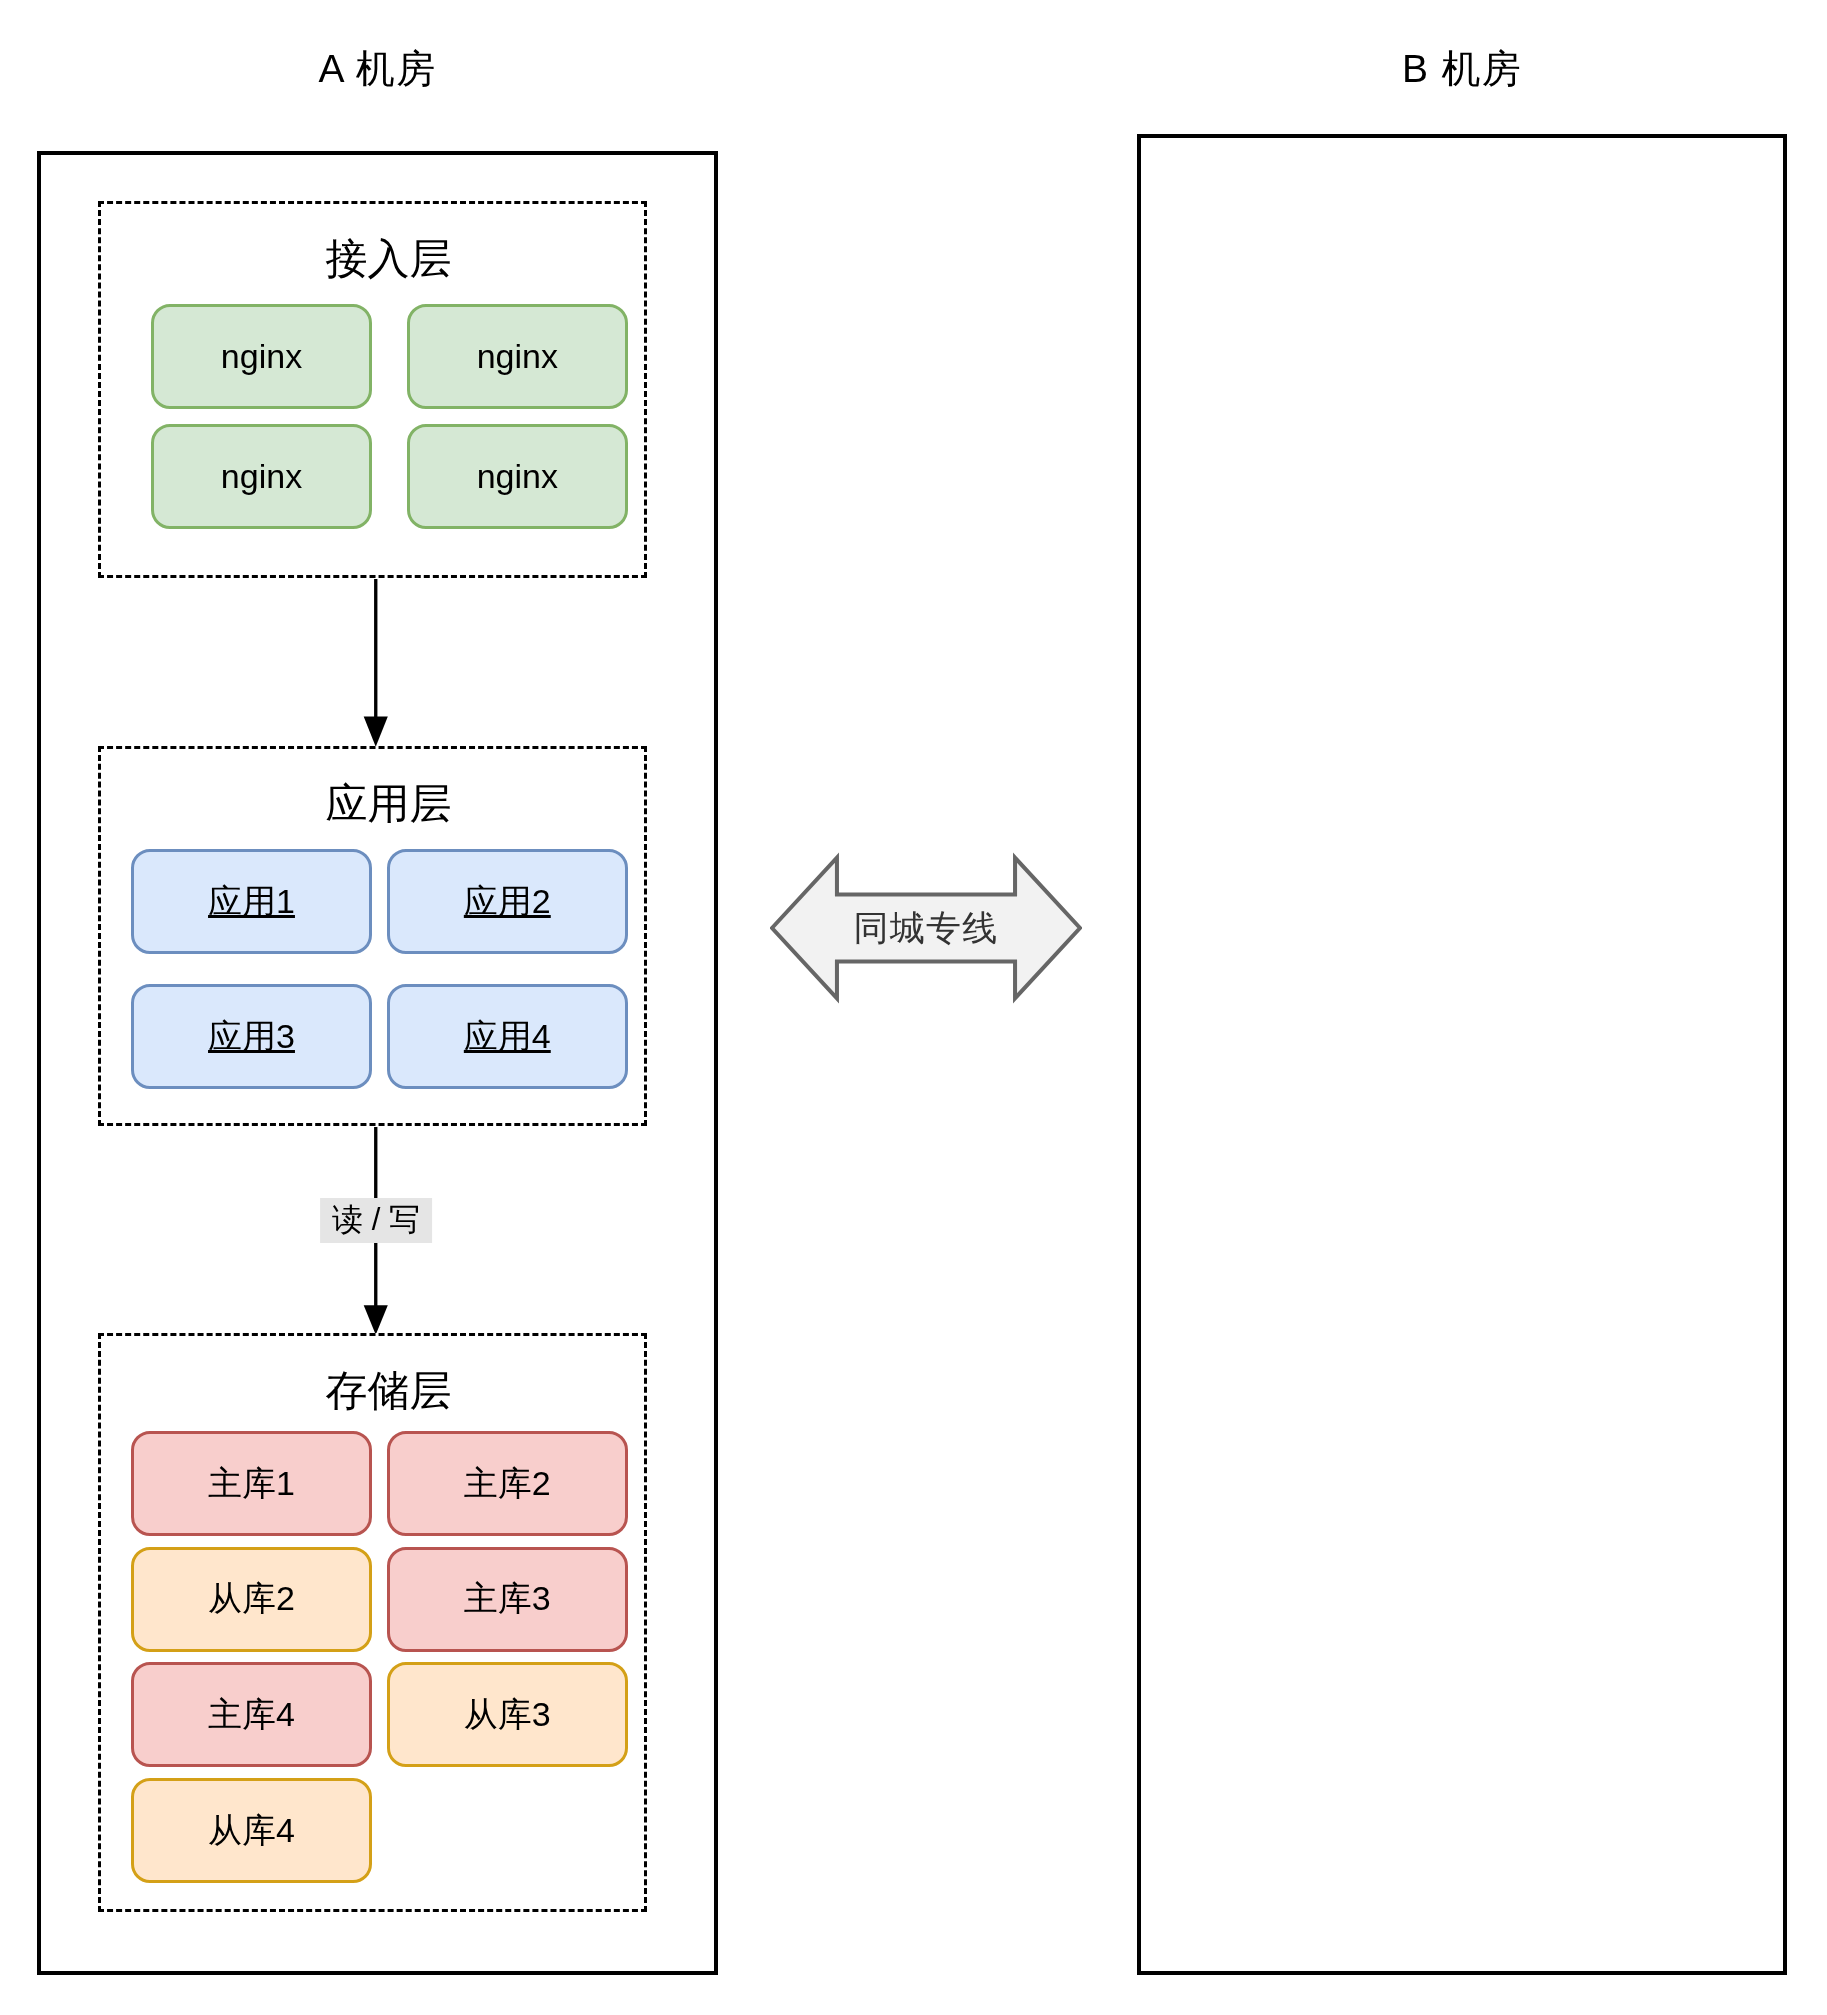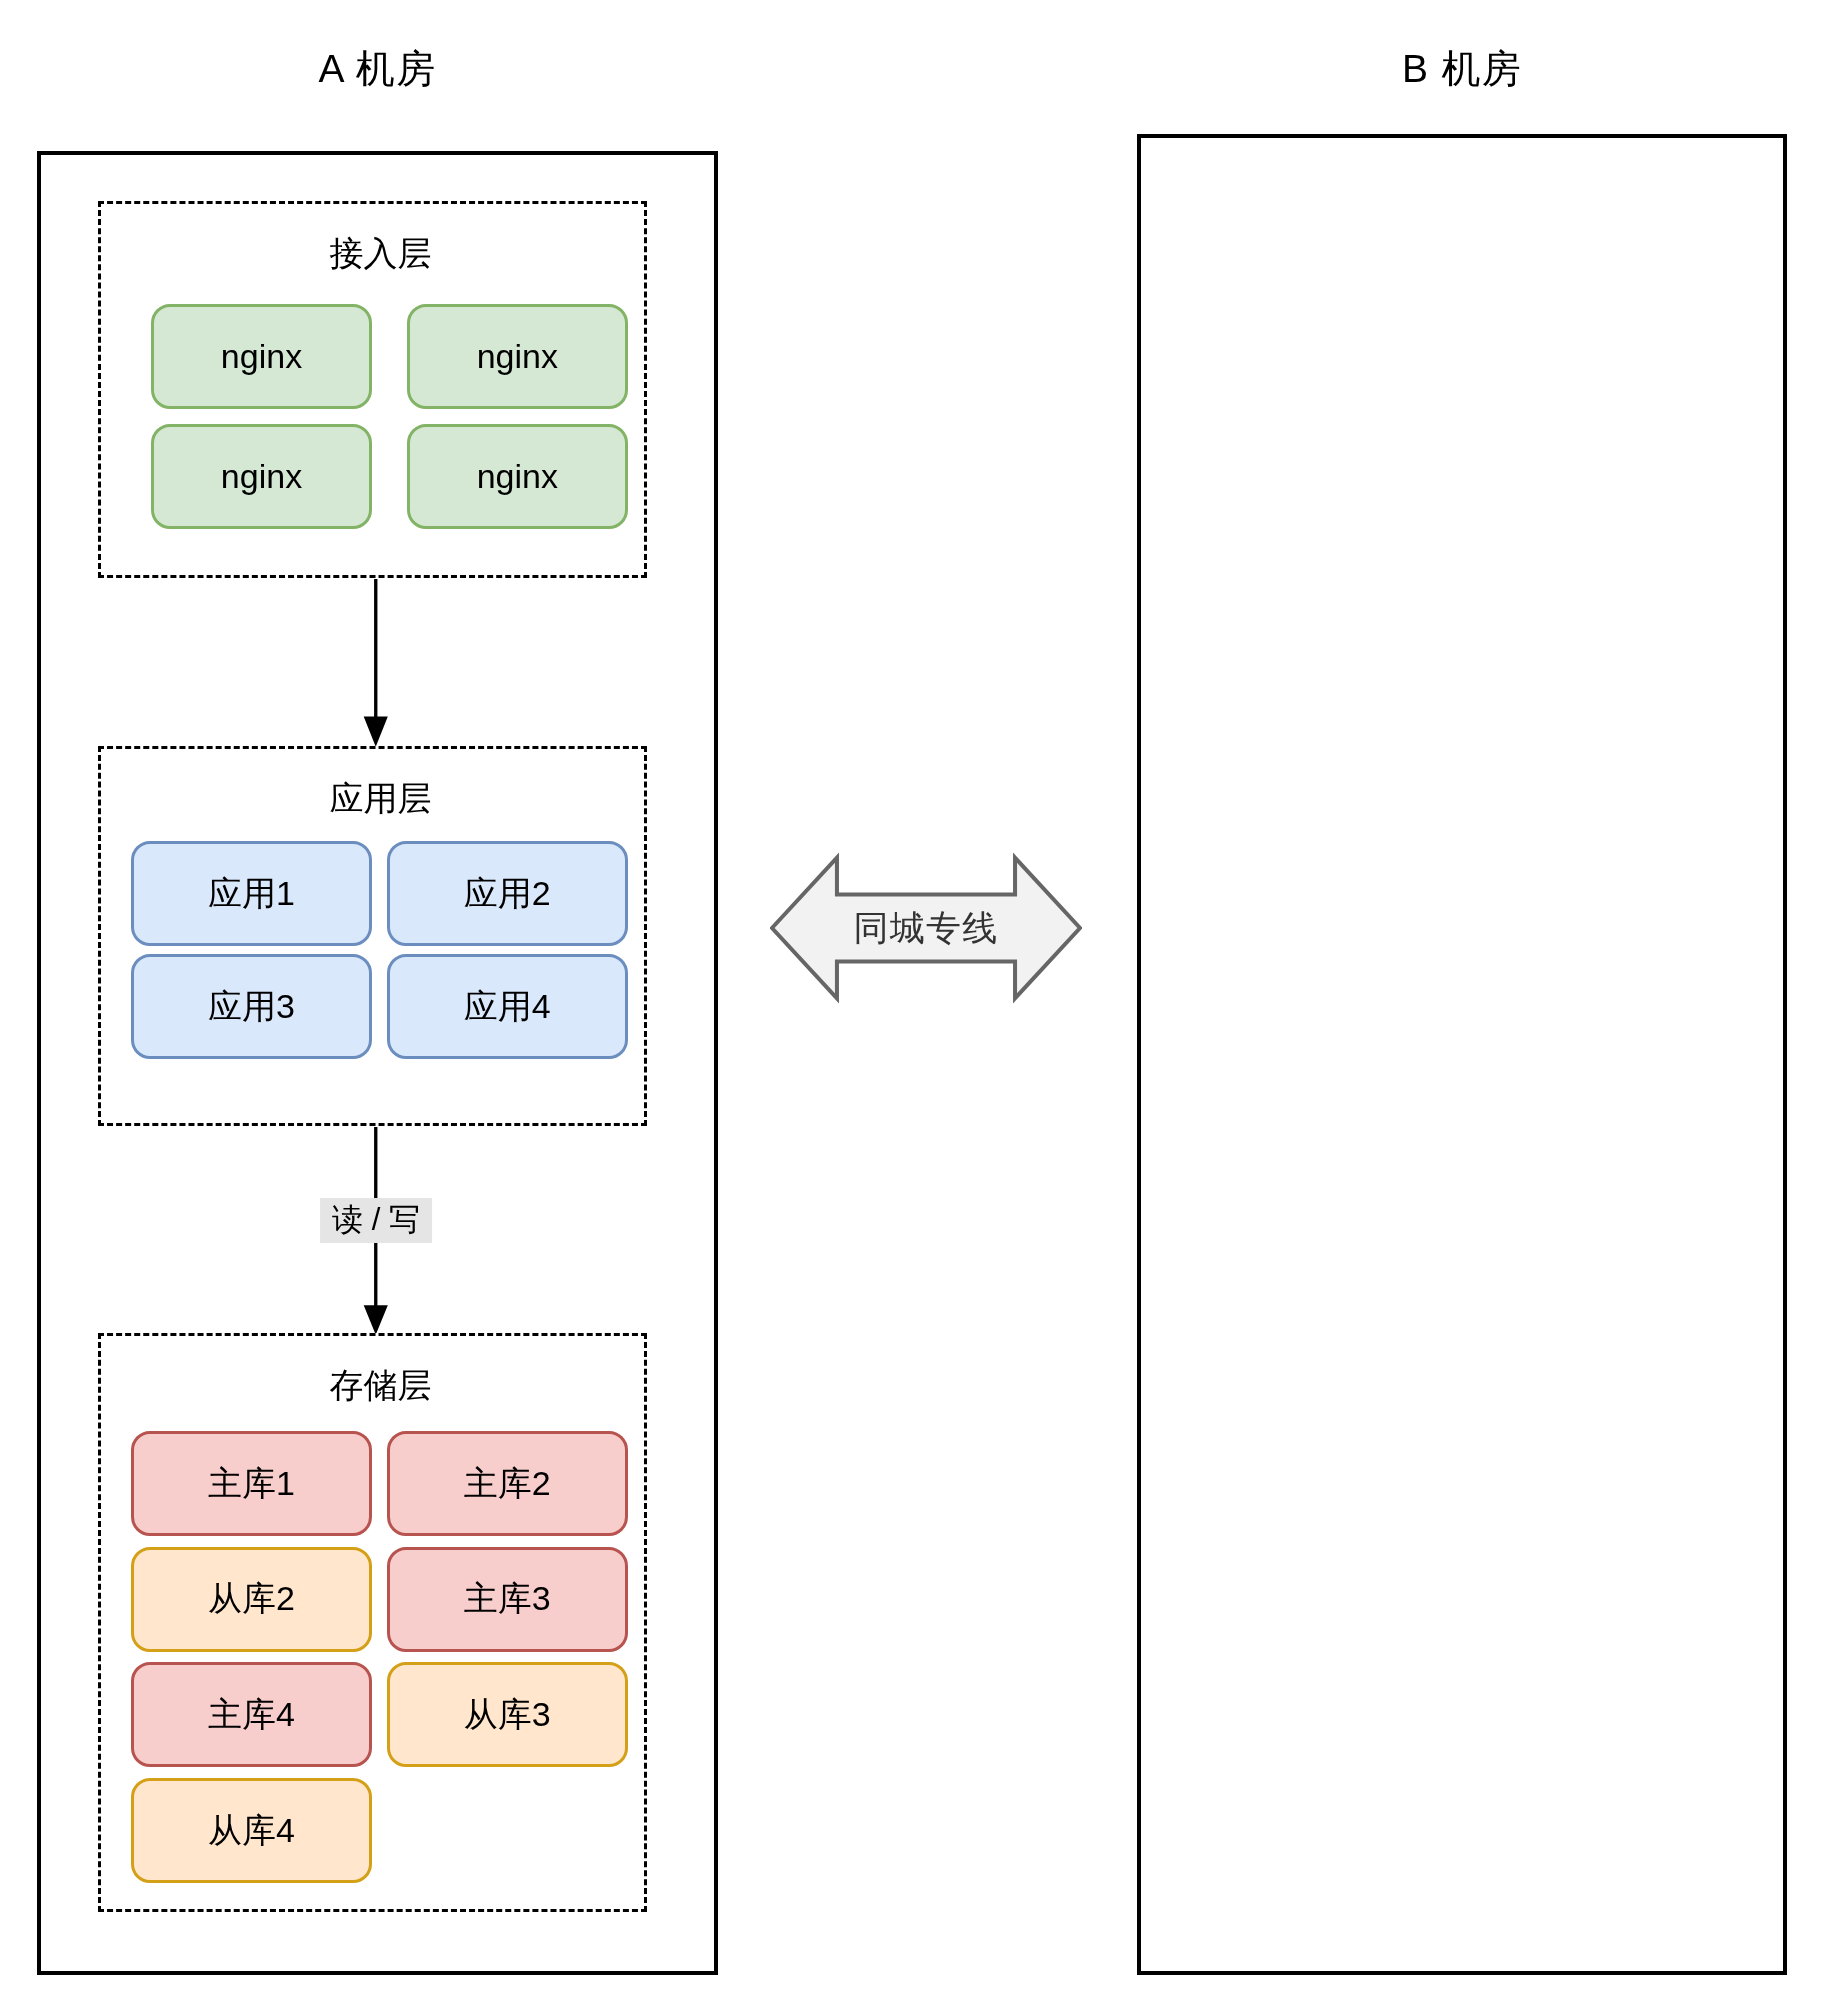--- a/index.html
+++ b/index.html
@@ -12,26 +12,26 @@
 
   .dc-box{position:absolute;border:4px solid #000;background:#fff;box-sizing:border-box;}
   .dc-box.a{left:37px;top:151px;width:681px;height:1824px;}
   .dc-box.b{left:1137px;top:134px;width:650px;height:1841px;}
 
   .section{position:absolute;left:98px;width:549px;border:3.4px dashed #000;background:#fff;box-sizing:border-box;}
   .section.access{top:201px;height:377px;}
   .section.app{top:746px;height:380px;}
   .section.storage{top:1333px;height:579px;}
 
-  .sec-title{position:absolute;left:8px;width:100%;text-align:center;font-size:34px;font-weight:500;}
+  .sec-title{position:absolute;left:16px;width:100%;text-align:center;font-size:42px;font-weight:500;}
   .section .sec-title{top:27px;}
 
   .node-grid{position:absolute;left:30px;display:grid;grid-template-columns:241px 241px;column-gap:14.8px;}
   .access .node-grid{top:100px;row-gap:15.4px;}
-  .app .node-grid{top:92px;row-gap:8px;}
+  .app .node-grid{top:100px;row-gap:30px;text-decoration:underline;}
   .storage .node-grid{top:95px;row-gap:10.7px;}
 
   .node{height:105px;box-sizing:border-box;border-radius:19px;border:3.4px solid #000;
         display:flex;align-items:center;justify-content:center;font-size:34px;}
   .node.green{background:var(--nginx_fill);border-color:var(--nginx_border);margin-left:20px;}
   .node.blue{background:var(--app_fill);border-color:var(--app_border);}
   .node.master{background:var(--master_fill);border-color:var(--master_border);}
   .node.slave{background:var(--slave_fill);border-color:var(--slave_border);}
 
   .vflow{position:absolute;width:29.5px;}

